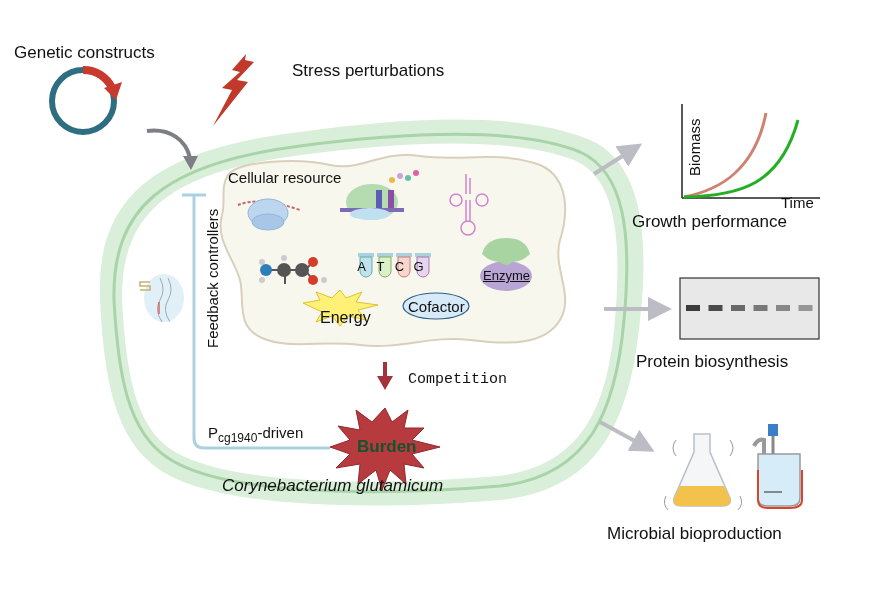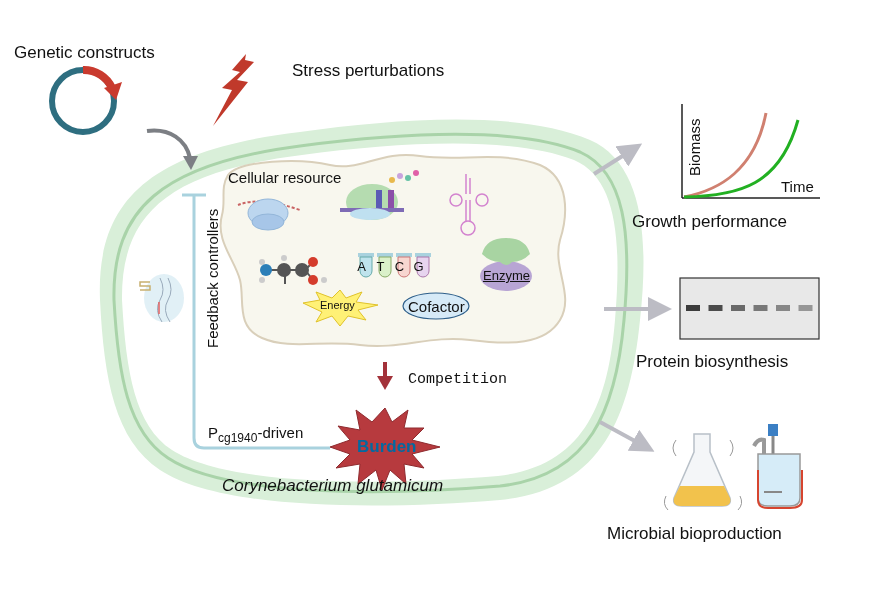--- a/index.html
+++ b/index.html
@@ -170,31 +170,31 @@
 <div class="lbl f17" style="left:14px; top:43px;">Genetic constructs</div>
 <div class="lbl f17" style="left:264px; top:61px;margin-left:28px;">Stress perturbations</div>
 
 <div class="lbl f15" style="left:228px; top:169px;">Cellular resource</div>
 
 <div class="lbl" style="left:352px; top:259px; width:72px; font-size:13px;">
   <span style="display:inline-block;width:19px;text-align:center;">A</span><span style="display:inline-block;width:19px;text-align:center;">T</span><span style="display:inline-block;width:19px;text-align:center;">C</span><span style="display:inline-block;width:19px;text-align:center;">G</span>
 </div>
 
 <div class="lbl f13" style="left:483px; top:268px;text-decoration:underline;">Enzyme</div>
-<div class="lbl" style="left:320px; top:299px; font-size:11px;">Energy</div>
+<div class="lbl" style="left:320px; top:309px; font-size:16px;">Energy</div>
 <div class="lbl f15" style="left:408px; top:298px;">Cofactor</div>
 
 <div class="lbl f15" style="left:408px; top:371px;font-family:Liberation Mono, monospace;">Competition</div>
-<div class="lbl" style="left:357px; top:437px; font-size:17px; font-weight:bold; color:#0369a1;">Burden</div>
+<div class="lbl" style="left:357px; top:437px; font-size:17px; font-weight:bold; color:#14532d;">Burden</div>
 
 <div class="lbl f15" style="left:208px; top:424px;"><span>P</span><sub style="font-size:12px;">cg1940</sub><span>-driven</span></div>
 
 <div class="lbl f17" style="left:210px; top:476px; font-style:italic;margin-left:12px;">Corynebacterium glutamicum</div>
 
 <div class="lbl f15" style="left:204px; top:348px; transform:rotate(-90deg); transform-origin:0 0;">Feedback controllers</div>
 
 <div class="lbl f15" style="left:686px; top:176px; transform:rotate(-90deg); transform-origin:0 0;">Biomass</div>
-<div class="lbl f15" style="left:781px; top:178px;">Time</div>
+<div class="lbl f15" style="left:781px; top:194px;">Time</div>
 <div class="lbl f17" style="left:632px; top:212px;">Growth performance</div>
 
 <div class="lbl f17" style="left:636px; top:352px;">Protein biosynthesis</div>
 
 <div class="lbl f17" style="left:607px; top:524px;">Microbial bioproduction</div>
 
 </body></html>

